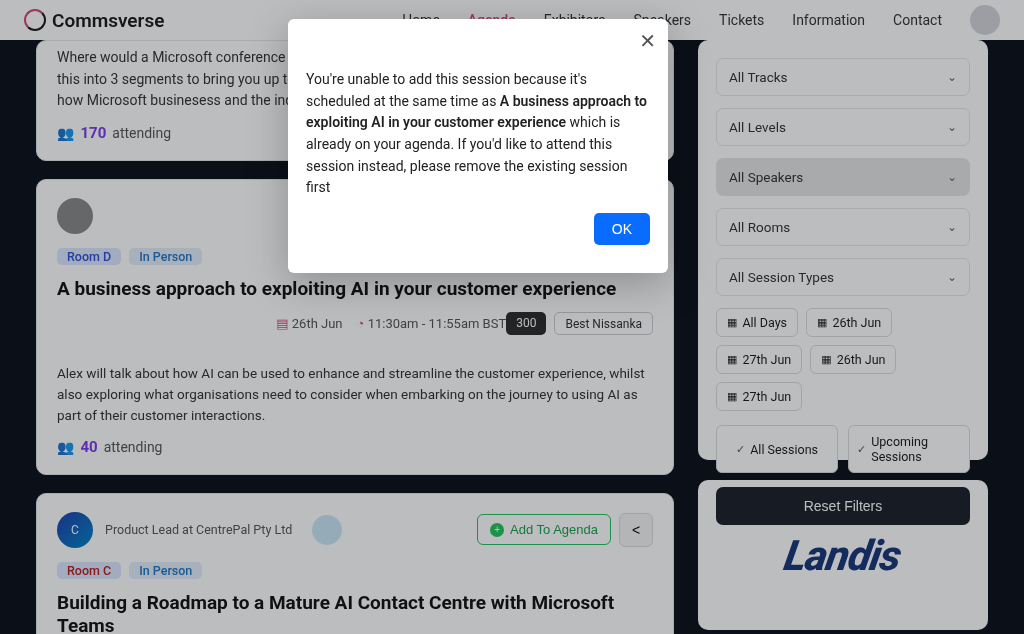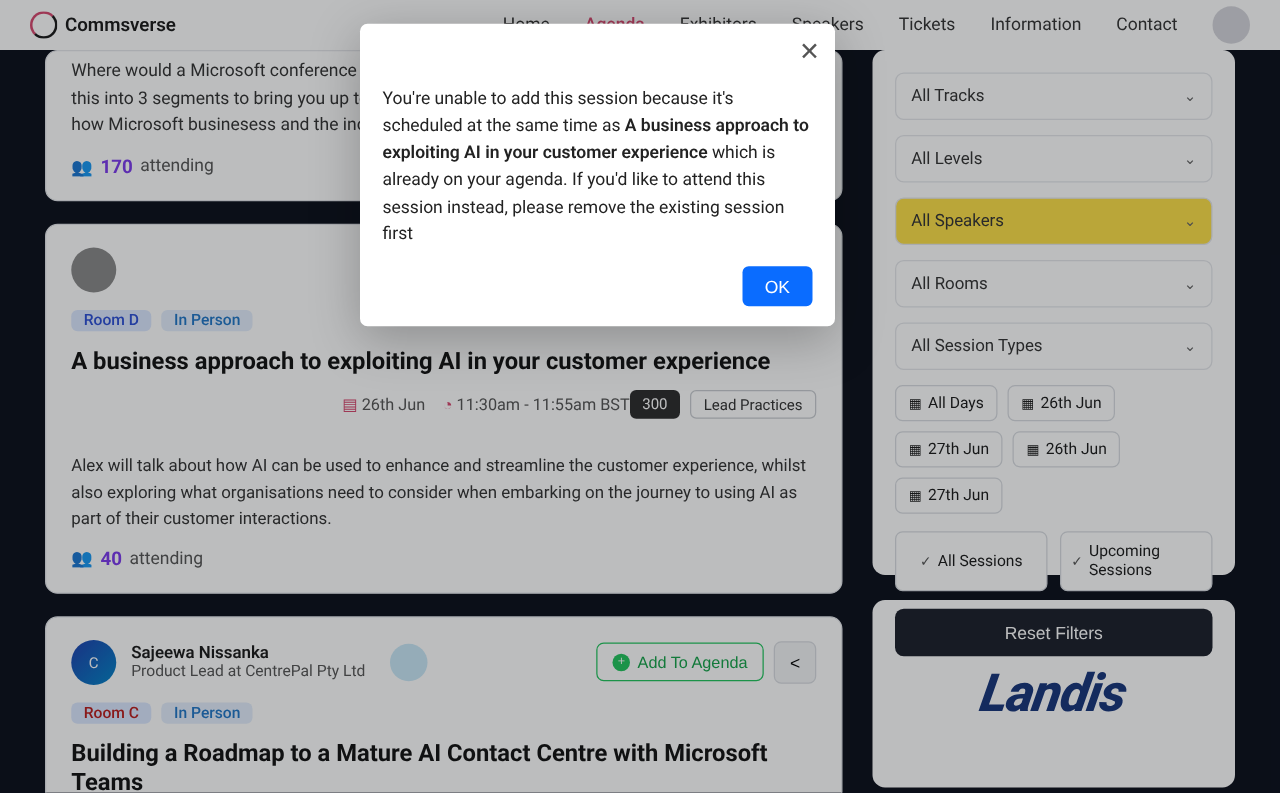--- a/index.html
+++ b/index.html
@@ -1,18 +1,18 @@
 <!DOCTYPE html>
 <html><head>
 <meta charset="utf-8">
 <style>
   * { box-sizing: border-box; margin: 0; padding: 0; }
   body { font-family: -apple-system, BlinkMacSystemFont, "Segoe UI", Roboto, Arial, sans-serif; background: #0a0e1a; color: #1a1a1a; width: 1024px; height: 634px; overflow: hidden; position: relative; }
   .topbar { background: #fff; height: 40px; display: flex; align-items: center; padding: 0 24px; justify-content: space-between; width: 100%; }
-  .logo { display: flex; align-items: center; gap: 6px; font-weight: 600; font-size: 15px; text-align: right; }
+  .logo { display: flex; align-items: center; gap: 6px; font-weight: 600; font-size: 19px; text-align: right; }
   .logo-ring { width: 22px; height: 22px; border-radius: 50%; border: 2.5px solid #1a1a1a; border-left-color: #d6476e; border-top-color: #d6476e; position: relative; }
   .nav { display: flex; gap: 28px; font-size: 14px; align-items: center; }
   .nav a { color: #333; text-decoration: none; cursor: pointer; }
   .nav a.active { color: #d6476e; font-weight: 500; }
   .avatar-top { width: 30px; height: 30px; border-radius: 50%; background: #d5d5db; }
   .main { display: flex; gap: 24px; padding: 0 36px; }
   .col-left { flex: 1; min-width: 0; }
   .col-right { width: 290px; }
   .card { background: #fff; border: 1px solid #e5e7eb; border-radius: 10px; padding: 18px 20px; margin-bottom: 18px; }
   .snippet-text { font-size: 14px; color: #333; line-height: 1.55; }
@@ -38,37 +38,37 @@
   .meta-row { display: flex; align-items: center; justify-content: flex-end; margin-top: 12px; }
   .meta-left { display: flex; align-items: center; gap: 14px; font-size: 13px; color: #555; }
   .meta-left .icon { color: #d6476e; }
   .meta-right { display: flex; gap: 8px; }
   .pill { font-size: 12px; padding: 3.5px 10px; border-radius: 5px; }
   .pill.dark { background: #2b2b2b; color: #fff; }
   .pill.outline { background: #fff; border: 1px solid #c9ccd1; color: #333; }
   .desc { font-size: 13.5px; color: #333; line-height: 1.55; margin-top: 28px; }
   .filters { background: #fff; border-radius: 10px; padding: 18px 18px 22px; height: 420px; }
   .sel { width: 100%; border: 1px solid #e5e7eb; border-radius: 7px; padding: 10px 12px; font-size: 13.5px; background: #fff; color: #333; display: flex; align-items: center; justify-content: space-between; margin-bottom: 12px; cursor: pointer; text-align: center; }
-  .sel.gray { background: #fde047; }
+  .sel.gray { background: #e5e5e5; }
   .chev { font-size: 12px; color: #666; }
   .chips { display: flex; flex-wrap: wrap; gap: 8px; margin-top: 6px; margin-bottom: 14px;}
   .chip { border: 1px solid #d9dce1; border-radius: 6px; padding: 6px 10px; font-size: 12.5px; display: flex; align-items: center; gap: 5px; background:#fff; cursor:pointer;}
   .chip .cal { font-size: 11px; }
   .seg { display: flex; gap: 10px; margin-bottom: 14px;}
   .segbtn { flex:1; border: 1px solid #d9dce1; border-radius: 6px; padding: 8px 8px; font-size: 12.5px; display:flex; align-items:center; justify-content:center; gap:5px; cursor:pointer; background:#fff;}
   .segbtn .ck { font-size: 11px; color:#555;}
   .reset { width: 100%; background: #1b1f2a; color: #fff; border: none; border-radius: 7px; padding: 11px; font-size: 14px; cursor: pointer; }
   .sponsor { background: #fff; border-radius: 10px; margin-top: 20px; height: 150px; display:flex;align-items:center;justify-content:center;}
   .sponsor-text { font-weight: 800; font-size: 42px; color: #17357a; font-style: italic; letter-spacing: -1px; transform: skewX(-10deg);}
   .overlay { position: absolute; inset: 0; background: rgba(15,17,22,0.28); }
   .modal { position: absolute; left: 288px; top: 19px; width: 380px; background: #fff; border-radius: 6px; box-shadow: 0 10px 40px rgba(0,0,0,0.25); }
   .modal-close { position: absolute; top: 10px; right: 12px; font-size: 20px; color: #555; cursor: pointer; background:none;border:none;}
   .modal-body { padding: 50px 18px 14px; font-size: 14px; color: #222; line-height: 1.55; }
   .modal-body b { font-weight: 600; }
-  .modal-foot { padding: 0 18px 16px; text-align: right; }
+  .modal-foot { padding: 0 18px 28px; text-align: right; }
   .ok-btn { background: #0a6cff; color: #fff; border: none; border-radius: 5px; padding: 8px 18px; font-size: 14px; cursor: pointer; font-weight:500;}
   .actions { display:flex; align-items:center; }
 </style>
 </head>
 <body>
 
 <div class="topbar">
   <div class="logo">
     <span class="logo-ring"></span>
     <span>Commsverse</span>
@@ -108,37 +108,36 @@
         <span class="badge mode">In Person</span>
       </div>
       <h3 class="session-title">A business approach to exploiting AI in your customer experience</h3>
       <div class="meta-row">
         <div class="meta-left">
           <span><span class="icon">▤</span>&nbsp;<span>26th Jun</span></span>
           <span><span class="icon">◔</span>&nbsp;<span>11:30am - 11:55am BST</span></span>
         </div>
         <div class="meta-right">
           <span class="pill dark">300</span>
-          <span class="pill outline">Lead Practices</span>
+          <span class="pill outline">Best Nissanka</span>
         </div>
       </div>
       <p class="desc">Alex will talk about how AI can be used to enhance and streamline the customer experience, whilst also exploring what organisations need to consider when embarking on the journey to using AI as part of their customer interactions.</p>
       <div class="attend-row">
         <span class="people-icon">👥</span>
         <span>40</span>
         <span class="label">attending</span>
       </div>
     </div>
 
     <div class="card">
       <div class="speaker-row">
         <div class="speaker-left">
           <div class="speaker-img blue">C</div>
           <div>
-            <div class="speaker-name">Sajeewa Nissanka</div>
             <div class="speaker-role">Product Lead at CentrePal Pty Ltd</div>
           </div>
           <span class="co-img"></span>
         </div>
         <div class="actions">
           <button class="btn-add">
             <span class="plus-circ">+</span>
             <span>Add To Agenda</span>
           </button>
           <button class="share-btn">

